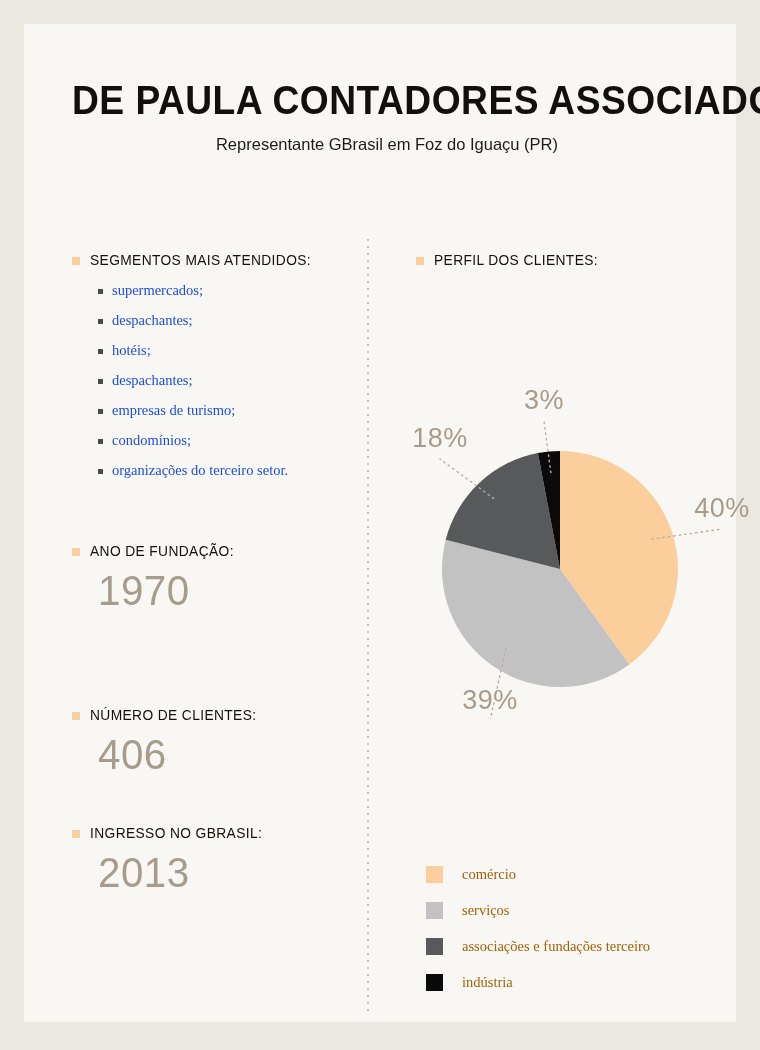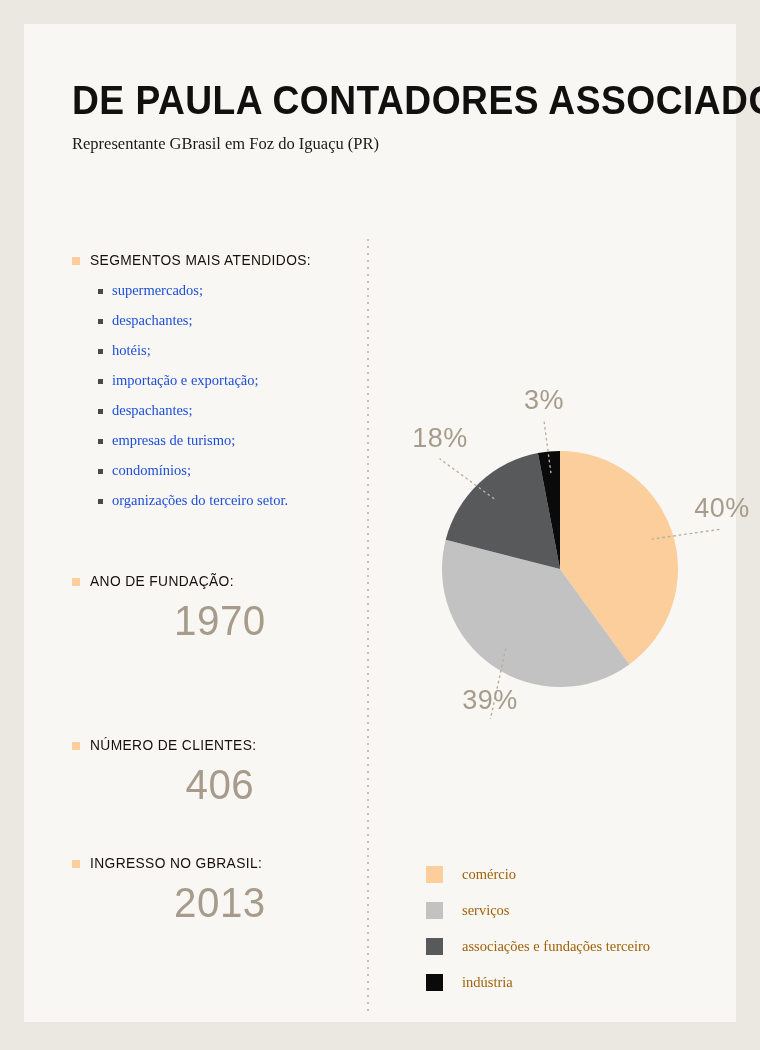--- a/index.html
+++ b/index.html
@@ -34,46 +34,46 @@
     font-weight: bold;
     font-size: 40px;
     line-height: 44px;
     letter-spacing: 0.5px;
     color: #11100F;
     transform: scaleX(0.93);
     transform-origin: left center;
     white-space: nowrap;
   }
   .subtitle {
-    font-family: Liberation Serif, serif;
+    font-family: Liberation Sans, sans-serif;
     font-size: 16.5px;
     line-height: 20px;
     color: #1D1B19;
     margin-top: 12px;
+    text-align: center;
   }
 
   
   .divider {
     position: absolute;
     left: 343px;
     top: 215px;
     width: 2px;
     height: 775px;
     background-image: linear-gradient(to bottom, #C9BFAF 0px, #C9BFAF 2px, rgba(0,0,0,0) 2px, rgba(0,0,0,0) 7px);
     background-size: 2px 7px;
     background-repeat: repeat-y;
   }
 
   
   .left-col {
     position: absolute;
     left: 48px;
     top: 226px;
     width: 280px;
-    text-align: center;
   }
   .block { margin-bottom: 0; }
 
   .head-row {
     display: flex;
     align-items: flex-start;
   }
   .bullet-lg {
     width: 8px;
     height: 8px;
@@ -202,24 +202,20 @@
         <li>
             <span class="bullet-sm"></span>
             <span class="sub-text">despachantes;</span>
           </li>
         <li>
             <span class="bullet-sm"></span>
             <span class="sub-text">hotéis;</span>
           </li>
         <li>
             <span class="bullet-sm"></span>
-            <span class="sub-text">importação e exportação;</span>
-          </li>
-        <li>
-            <span class="bullet-sm"></span>
             <span class="sub-text">despachantes;</span>
           </li>
         <li>
             <span class="bullet-sm"></span>
             <span class="sub-text">empresas de turismo;</span>
           </li>
         <li>
             <span class="bullet-sm"></span>
             <span class="sub-text">condomínios;</span>
           </li>
@@ -258,20 +254,26 @@
     <div class="block">
       <div class="head-row">
         <span class="bullet-lg"></span>
         <span class="head-label">INGRESSO NO GBRASIL:</span>
       </div>
       <div class="stat-value">2013</div>
     </div>
 
   </div>
 
+  <div class="right-col">
+    <div class="head-row">
+      <span class="bullet-lg"></span>
+      <span class="head-label">PERFIL DOS CLIENTES:</span>
+    </div>
+  </div>
 
   <div class="chart-wrap">
     <svg id="pie-svg" width="368" height="340" viewBox="0 0 368 340">
         <path d="M 168 190 L 168.00 72.00 A 118 118 0 0 1 237.36 285.46 Z" fill="#FBCE9C"></path>
         <line x1="260.02" y1="160.10" x2="330" y2="150" stroke="#B8AE9E" stroke-width="1.4" stroke-dasharray="1.5 4" stroke-linecap="round"></line>
         <path d="M 168 190 L 237.36 285.46 A 118 118 0 0 1 53.71 160.65 Z" fill="#C2C2C2"></path>
         <line x1="113.61" y1="270.03" x2="98" y2="342" stroke="#B8AE9E" stroke-width="1.4" stroke-dasharray="1.5 4" stroke-linecap="round"></line>
         <path d="M 168 190 L 53.71 160.65 A 118 118 0 0 1 145.89 74.09 Z" fill="#58595B"></path>
         <line x1="101.76" y1="119.46" x2="48" y2="80" stroke="#B8AE9E" stroke-width="1.4" stroke-dasharray="1.5 4" stroke-linecap="round"></line>
         <path d="M 168 190 L 145.89 74.09 A 118 118 0 0 1 168.00 72.00 Z" fill="#0A0A0A"></path>

